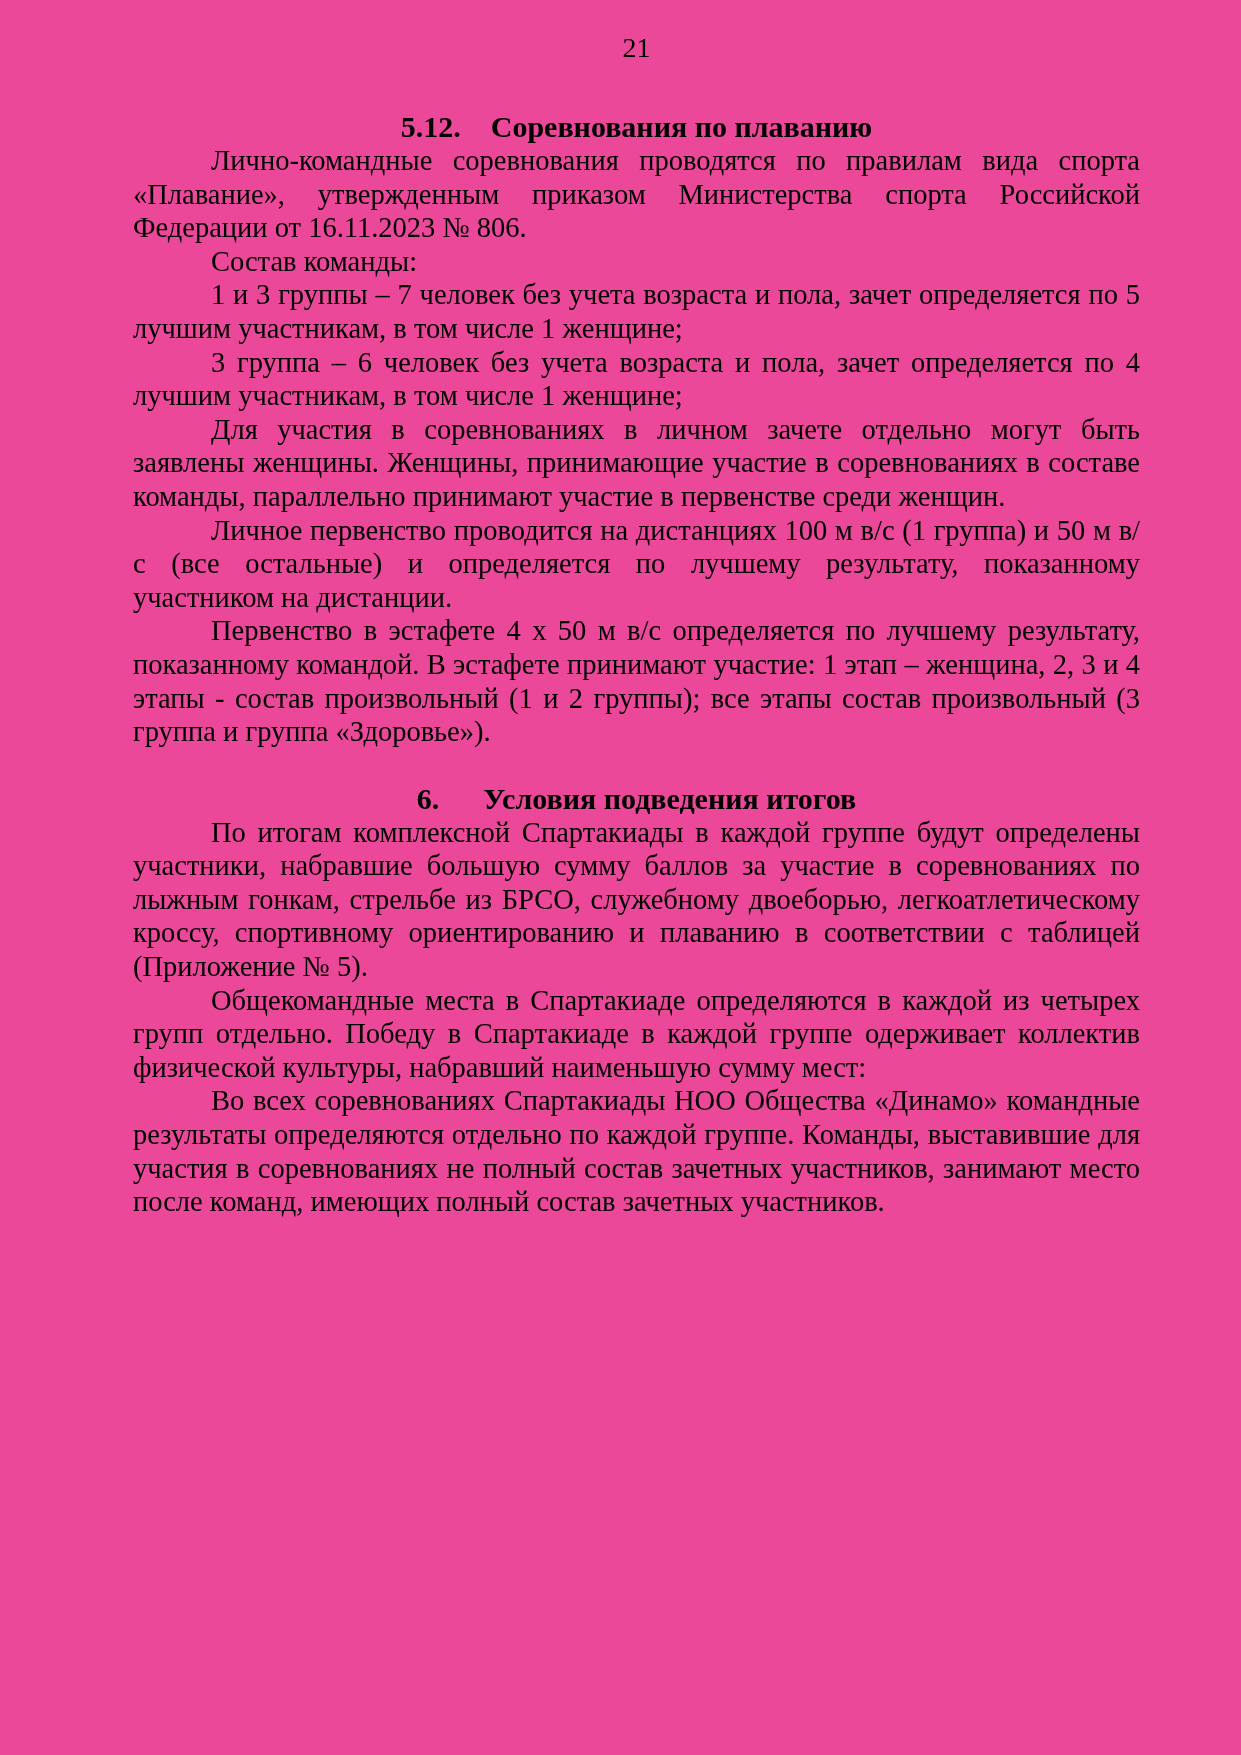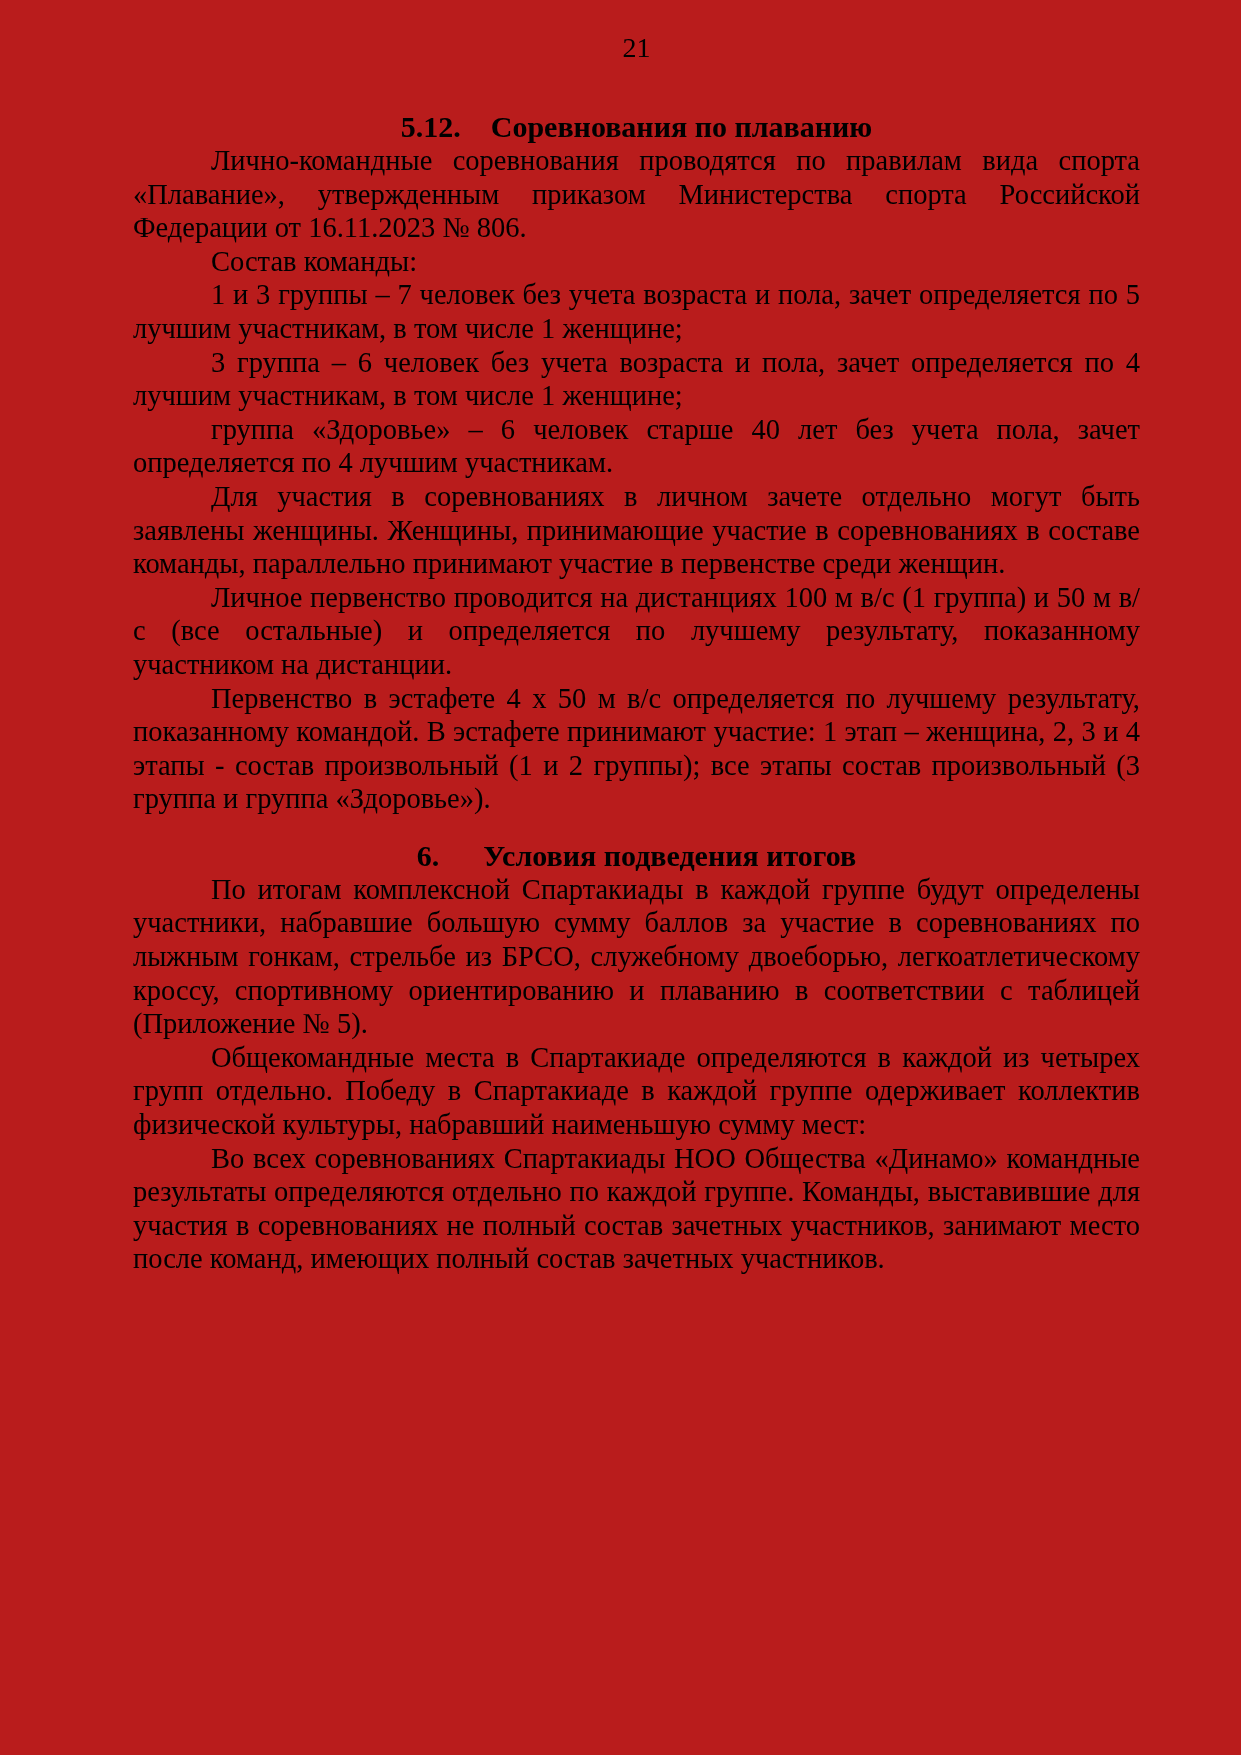--- a/index.html
+++ b/index.html
@@ -1,39 +1,39 @@
 <!DOCTYPE html>
 <html><head>
 <meta charset="utf-8">
 <style>
   html, body { margin: 0; padding: 0; background: #ffffff; }
   .page {
     position: relative;
     width: 1241px;
     height: 1755px;
-    background: #b91c1c;
+    background: #ec4899;
     color: #000000;
     font-family: "Liberation Serif", "DejaVu Serif", serif;
     box-sizing: border-box;
     padding: 32px 101px 0 133px;
     overflow: hidden;
   }
   .pageno {
     text-align: center;
     font-size: 28px;
     line-height: 32px;
   }
   .sec-heading {
     text-align: center;
     font-weight: bold;
     font-size: 30px;
     line-height: 34px;
   }
   .h1 { margin: 46px 0 0 0; }
-  .h2 { margin: 23px 0 0 0; }
+  .h2 { margin: 33px 0 0 0; }
   .hnum-sm { margin-right: 30px; }
   .hnum-lg { margin-right: 44px; }
   .body-text p {
     margin: 0;
     font-size: 28.5px;
     line-height: 33.6px;
     text-align: justify;
     text-indent: 78px;
   }
 </style>
@@ -46,21 +46,20 @@
 
   <div class="sec-heading h1">
     <span class="hnum-sm">5.12.</span><span>Соревнования по плаванию</span>
   </div>
 
   <div class="body-text">
     <p>Лично-командные соревнования проводятся по правилам вида спорта «Плавание», утвержденным приказом Министерства спорта Российской Федерации от 16.11.2023 № 806.</p>
     <p>Состав команды:</p>
     <p>1 и 3 группы – 7 человек без учета возраста и пола, зачет определяется по 5 лучшим участникам, в том числе 1 женщине;</p>
     <p>3 группа – 6 человек без учета возраста и пола, зачет определяется по 4 лучшим участникам, в том числе 1 женщине;</p>
-    <p>группа «Здоровье» – 6 человек старше 40 лет без учета пола, зачет определяется по 4 лучшим участникам.</p>
     <p>Для участия в соревнованиях в личном зачете отдельно могут быть заявлены женщины. Женщины, принимающие участие в соревнованиях в составе команды, параллельно принимают участие в первенстве среди женщин.</p>
     <p>Личное первенство проводится на дистанциях 100 м в/с (1 группа) и 50 м в/с (все остальные) и определяется по лучшему результату, показанному участником на дистанции.</p>
     <p>Первенство в эстафете 4 х 50 м в/с определяется по лучшему результату, показанному командой. В эстафете принимают участие: 1 этап – женщина, 2, 3 и 4 этапы - состав произвольный (1 и 2 группы); все этапы состав произвольный (3 группа и группа «Здоровье»).</p>
   </div>
 
   <div class="sec-heading h2">
     <span class="hnum-lg">6.</span><span>Условия подведения итогов</span>
   </div>
 
   <div class="body-text">

